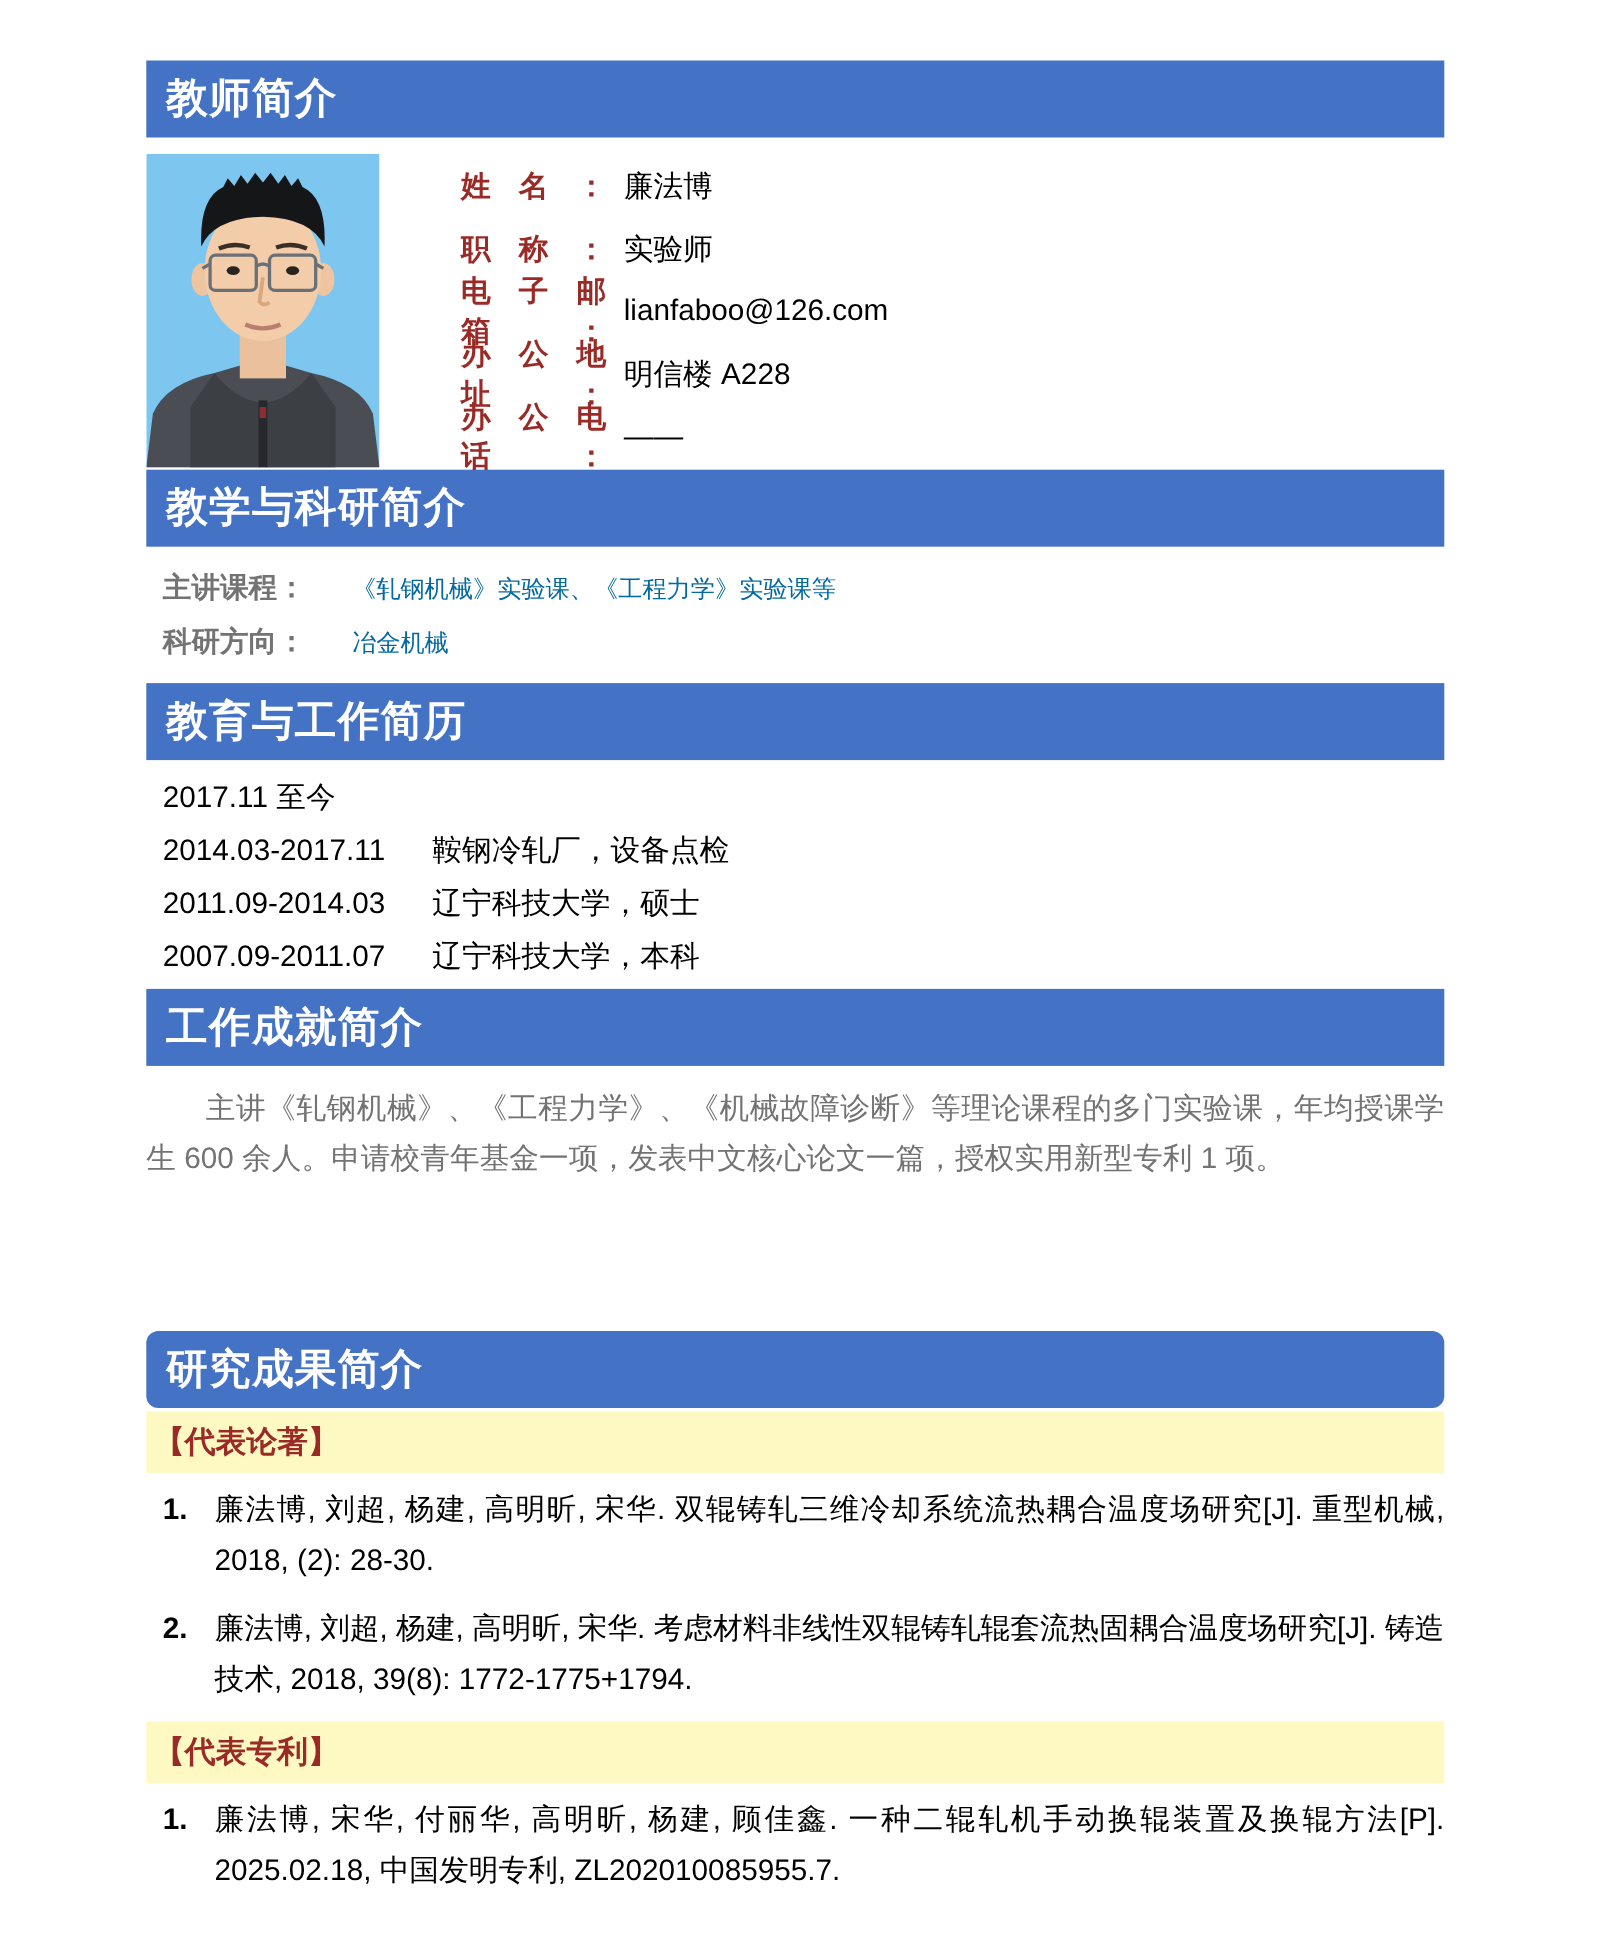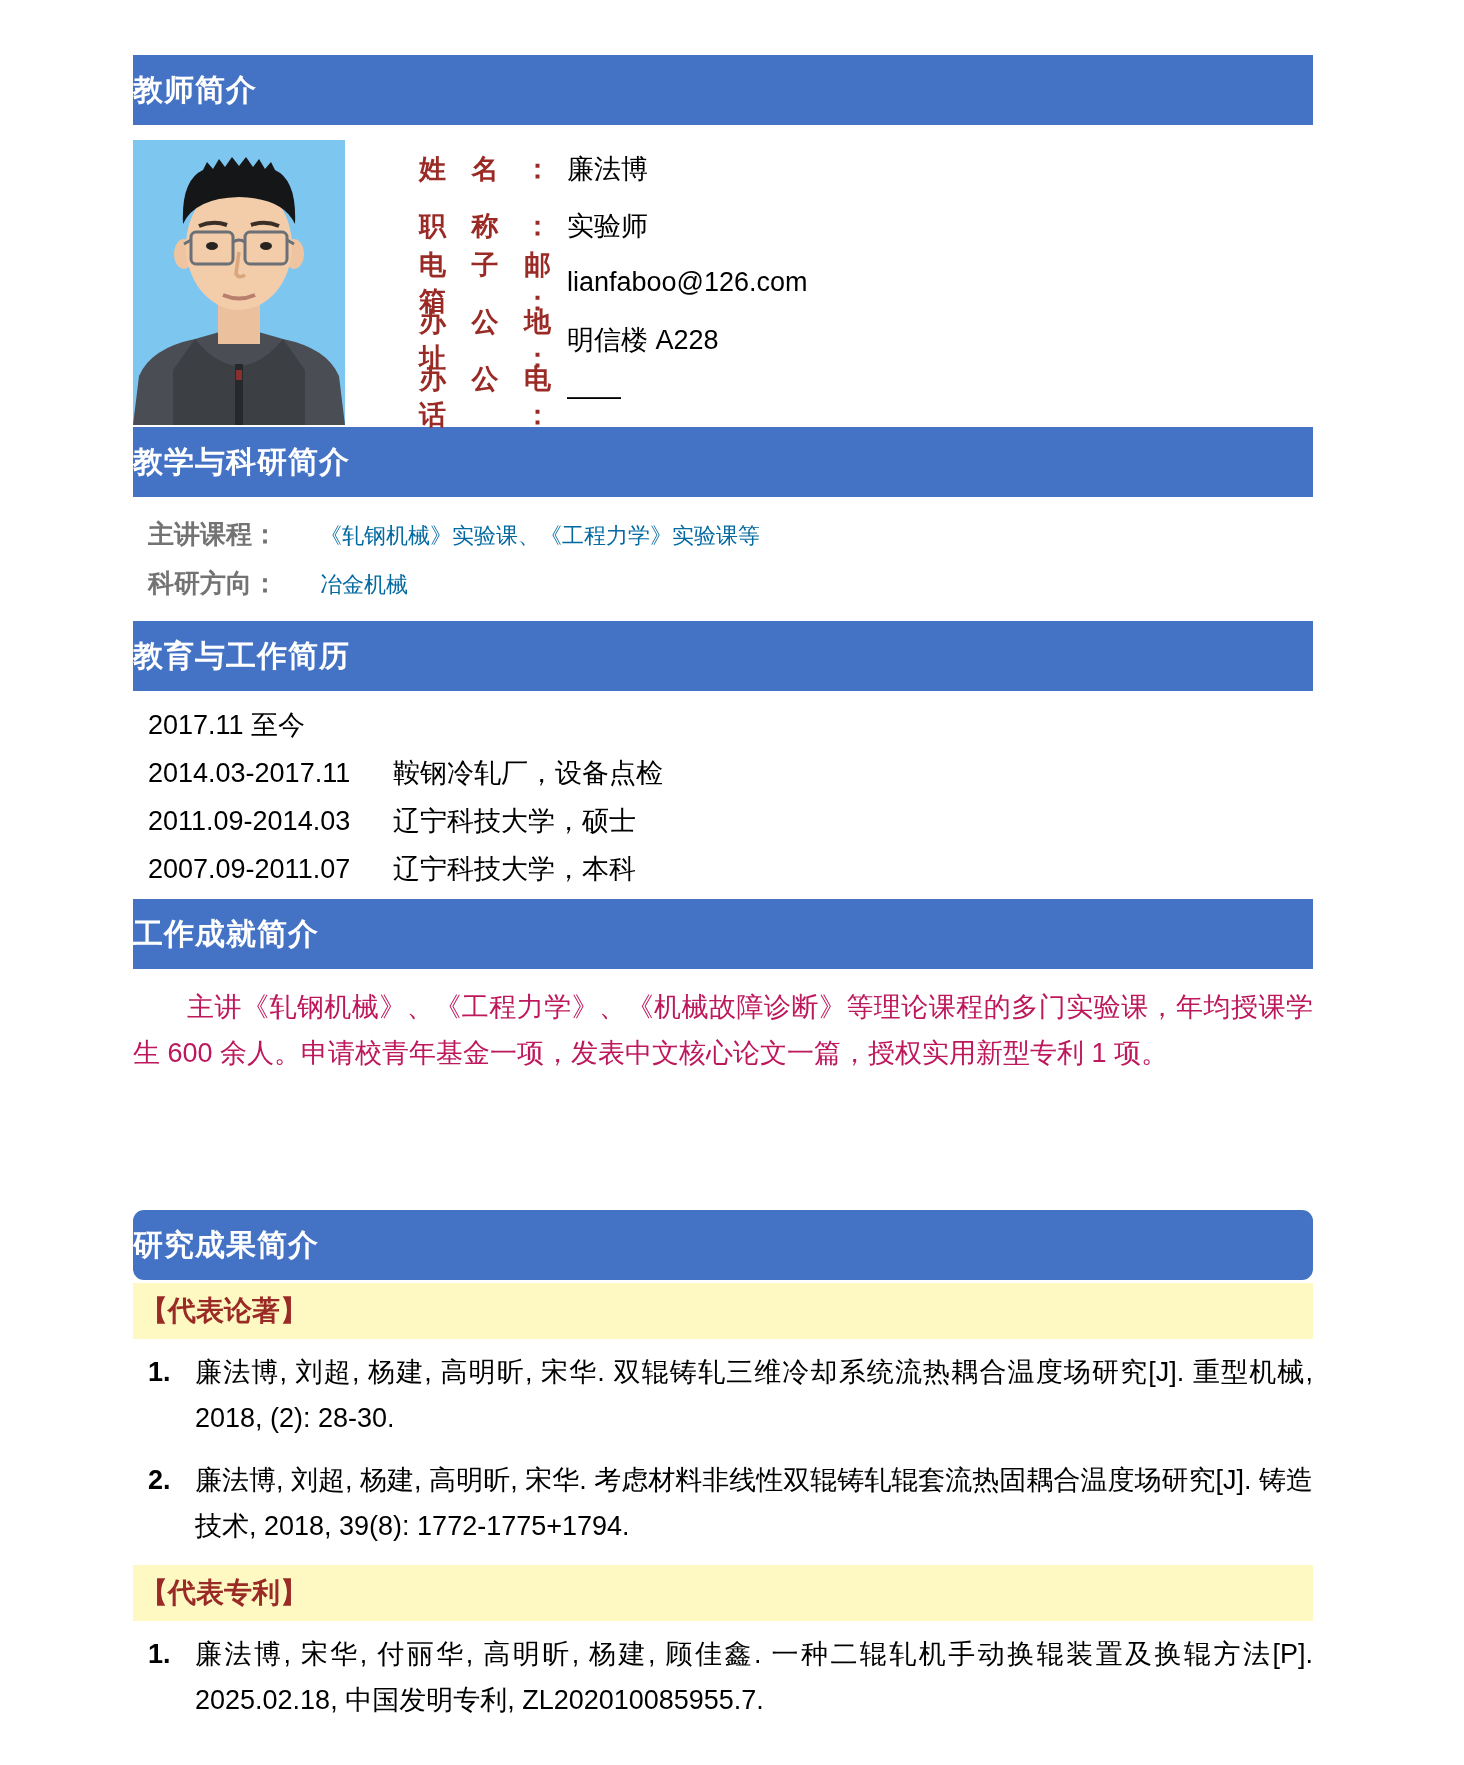--- a/index.html
+++ b/index.html
@@ -5,22 +5,22 @@
   html,body{margin:0;padding:0;}
   body{
     width:1464px;height:1765px;background:#ffffff;
     font-family:"Liberation Sans","DejaVu Sans",sans-serif;
     color:#1a1a1a;overflow:hidden;
   }
   .page{width:1180px;margin-left:133px;padding-top:55px;}
 
   
   .bar{
-    background:#4472C4;color:#ffffff;font-weight:bold;font-size:30px;
-    height:70px;line-height:70px;box-sizing:border-box;
+    background:#4472C4;color:#ffffff;font-weight:bold;font-size:38px;
+    height:70px;line-height:70px;padding-left:18px;box-sizing:border-box;
     letter-spacing:1px;
   }
 
   
   .profile-row{display:flex;margin-top:15px;margin-bottom:2px;}
   .photo{width:212px;height:285px;flex:none;display:block;}
   .fields{margin-left:50px;flex:1;}
   .p-row{height:57px;display:flex;align-items:center;margin-left:24px;}
   .p-label{
     display:inline-block;width:132px;flex:none;
@@ -36,21 +36,21 @@
   .kv-value{margin-left:42px;font-size:22px;color:#0369a1;}
 
   
   .timeline{padding:10px 0 6px 15px;}
   .t-row{display:flex;height:48px;align-items:center;}
   .t-date{width:230px;flex:none;font-size:27px;color:#000;}
   .t-desc{font-size:27px;color:#000;margin-left:15px;}
 
   
   .para{
-    margin:15px 0 0 0;font-size:27px;line-height:46px;color:#be185d;
+    margin:15px 0 0 0;font-size:27px;line-height:46px;color:#737373;
     text-align:justify;text-indent:2em;
   }
 
   
   .bar-research{margin-top:134px;border-radius:11px;}
   .band{
     background:#fef9c3;height:56px;line-height:56px;margin-top:3px;
     color:#9A2A25;font-weight:bold;font-size:28px;padding-left:7px;
     box-sizing:border-box;
   }

